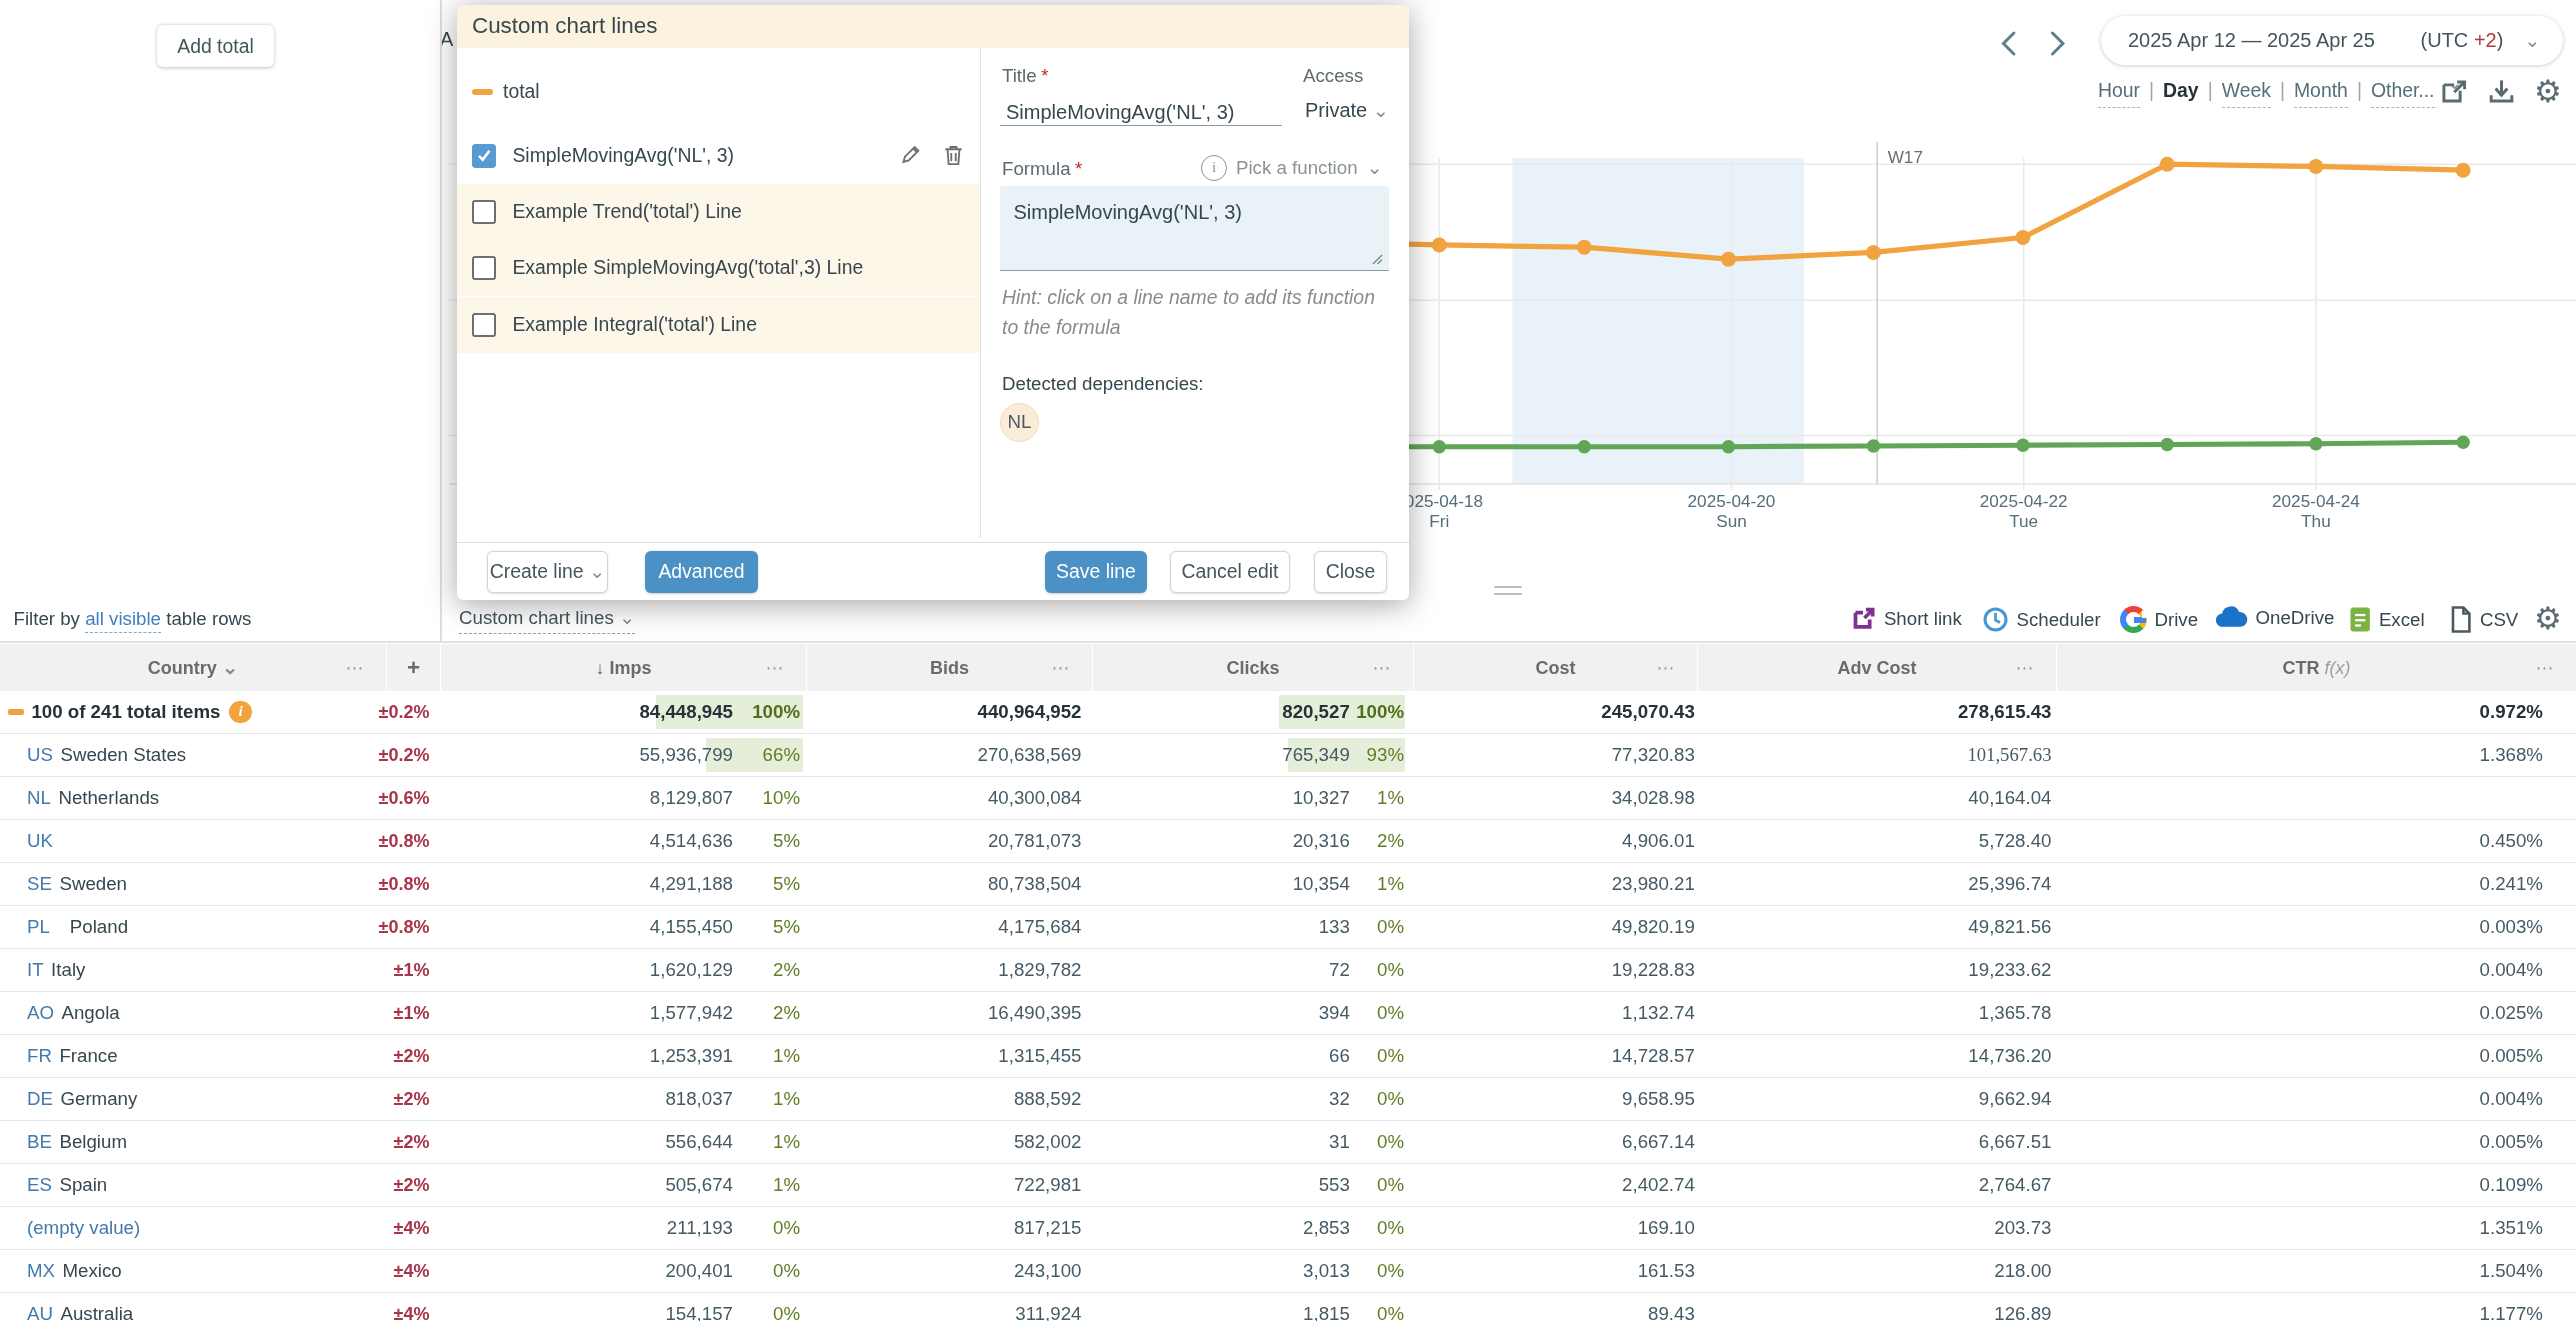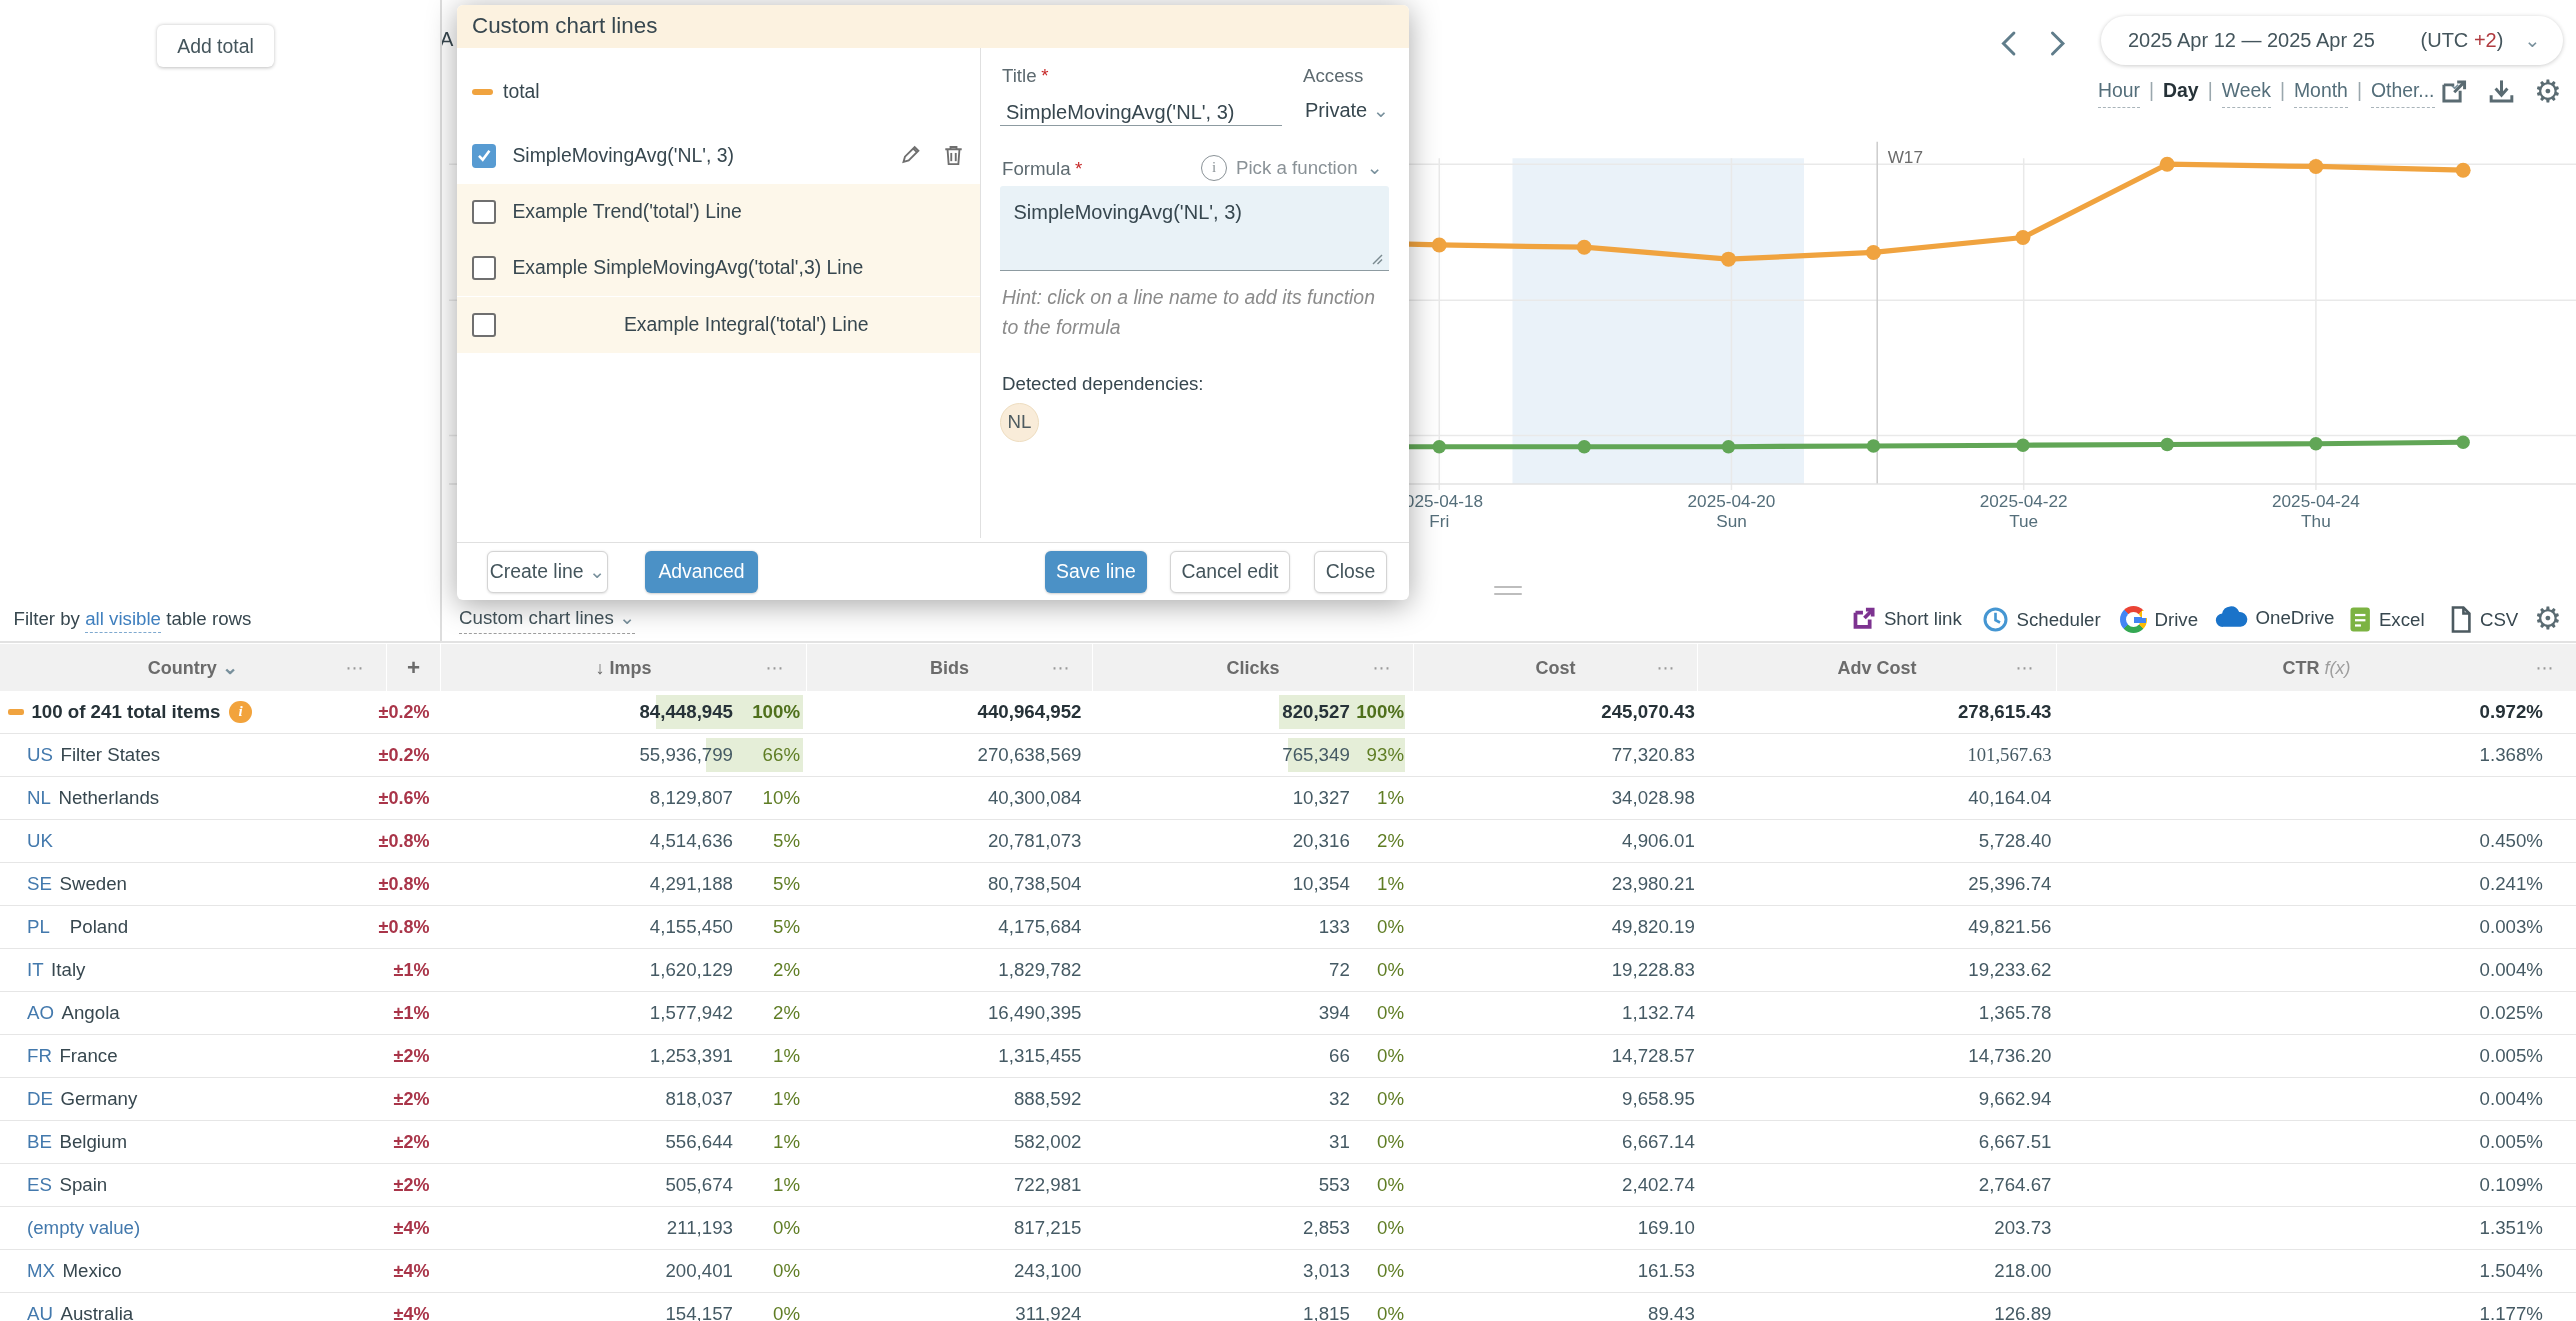--- a/index.html
+++ b/index.html
@@ -325,21 +325,21 @@
         </div>
         <div class="td num" style="padding-right: 33px;">
           <span>0.972%</span>
         </div>
       </div>
       <div class="tr">
         <div class="bar" style="right: 1773px; width: 97px;"></div>
         <div class="bar" style="right: 1171px; width: 117px;"></div>
         <div class="td " style="padding-left: 27px; gap: 7.5px;">
           <span class="c-code">US</span>
-          <span class="c-name">Filter States</span>
+          <span class="c-name">Sweden States</span>
         </div>
         <div class="td pm" style="padding-right: 10.5px;">
           <span>±0.2%</span>
         </div>
         <div class="td num" style="padding-right: 3px;">
           <span>55,936,799</span>
         </div>
         <div class="td num pct" style="padding-right: 6px;">
           <span>66%</span>
         </div>
@@ -812,21 +812,21 @@
           </span>
         </div>
         <div class="m-line cream" style="top: 179px;">
           <span class="cb off"></span>
           <span class="lbl">Example Trend('total') Line</span>
         </div>
         <div class="m-line cream" style="top: 235px;">
           <span class="cb off"></span>
           <span class="lbl">Example SimpleMovingAvg('total',3) Line</span>
         </div>
-        <div class="m-line cream" style="top: 292px; text-align: center;">
+        <div class="m-line cream" style="top: 292px;">
           <span class="cb off"></span>
           <span class="lbl">Example Integral('total') Line</span>
         </div>
       </div>
     <div class="m-divider-v"></div>
     <div class="m-divider-h"></div>
 
     <div class="m-form-label" style="left:545px;top:60px;">
       <span>Title</span><span class="req">*</span></div>
     <div class="m-input-text" style="left:549px;top:96px;">SimpleMovingAvg('NL', 3)</div>

